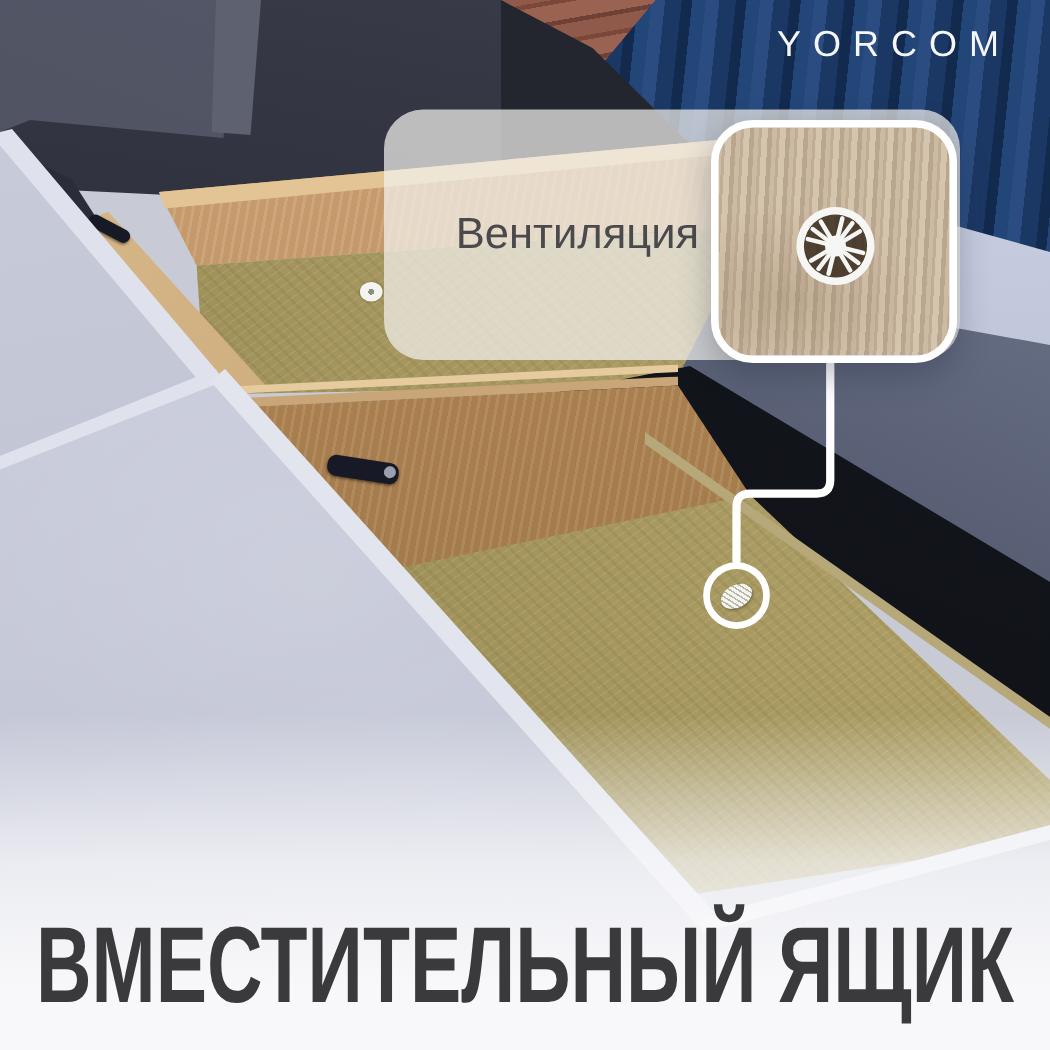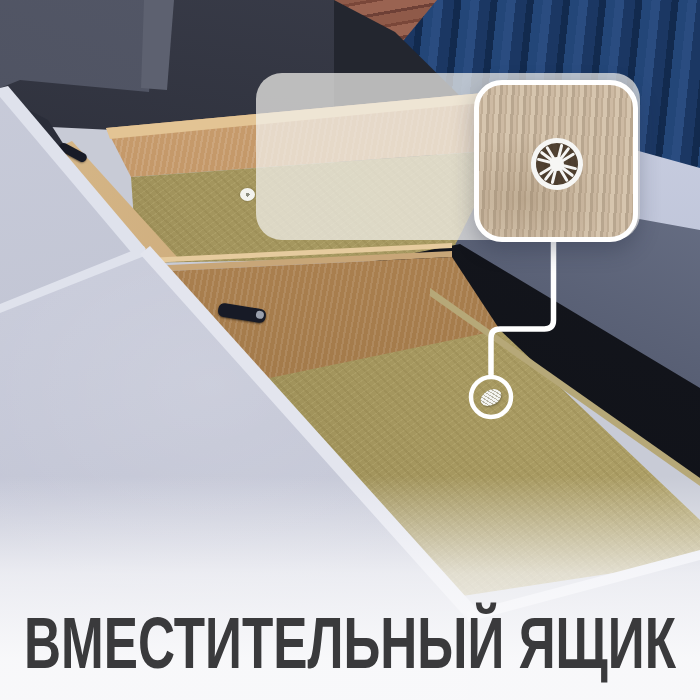--- a/index.html
+++ b/index.html
@@ -218,20 +218,21 @@
   </div>
 
   <div class="vent2"></div>
   <svg class="connector-svg" width="700" height="700" viewBox="0 0 700 700">
     <path d="M 553.5 240 L 553.5 320 Q 553.5 329 544.5 329 L 500 329 Q 491 329 491 338 L 491 374" fill="none" stroke="#ffffff" stroke-width="5.5" stroke-linecap="round"></path>
     <circle cx="491" cy="397" r="20" fill="none" stroke="#ffffff" stroke-width="4.5"></circle>
   </svg>
 
   <div class="label-band"></div>
   <div class="label-text">
+    <span>Вентиляция</span>
   </div>
 
   <div class="callout-box">
     <svg class="callout-vent" width="60" height="60" viewBox="-30 -30 60 60">
       <circle r="22" fill="#3a2c1d" opacity="0.85"></circle>
       <g stroke="#f6f6f4" stroke-width="3" stroke-linecap="round">
         <line x1="0" y1="-6" x2="0" y2="-19"></line>
           <line x1="0" y1="6" x2="0" y2="19"></line>
         <line x1="-6" y1="0" x2="-19" y2="0"></line>
           <line x1="6" y1="0" x2="19" y2="0"></line>
@@ -242,18 +243,19 @@
         <line x1="2.2" y1="-5.5" x2="7.3" y2="-17.5"></line>
           <line x1="-2.2" y1="5.5" x2="-7.3" y2="17.5"></line>
         <line x1="-5.5" y1="-2.2" x2="-17.5" y2="-7.3"></line>
           <line x1="5.5" y1="2.2" x2="17.5" y2="7.3"></line>
       </g>
       <circle r="23.5" fill="none" stroke="#f6f6f4" stroke-width="5"></circle>
       <circle r="7" fill="#f6f6f4"></circle>
     </svg>
   </div>
 
+  <div class="brand">YORCOM</div>
 
   <svg class="headline-svg" width="700" height="96" viewBox="0 0 700 96">
     <text x="350" y="72" text-anchor="middle" font-family="Liberation Sans, DejaVu Sans, sans-serif" font-size="72" font-weight="bold" fill="#3a3a3c" textLength="652" lengthAdjust="spacingAndGlyphs">ВМЕСТИТЕЛЬНЫЙ ЯЩИК</text>
   </svg>
 
 </div>
 
 </body></html>

